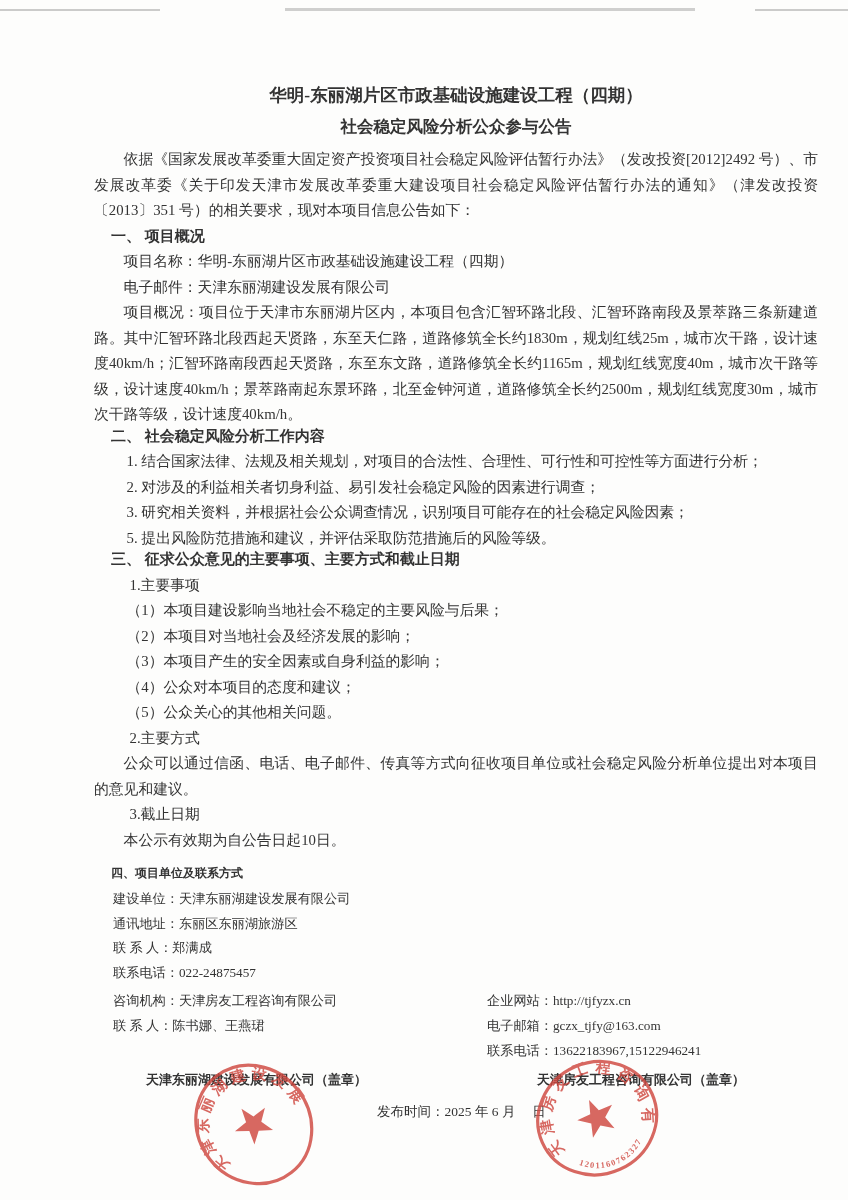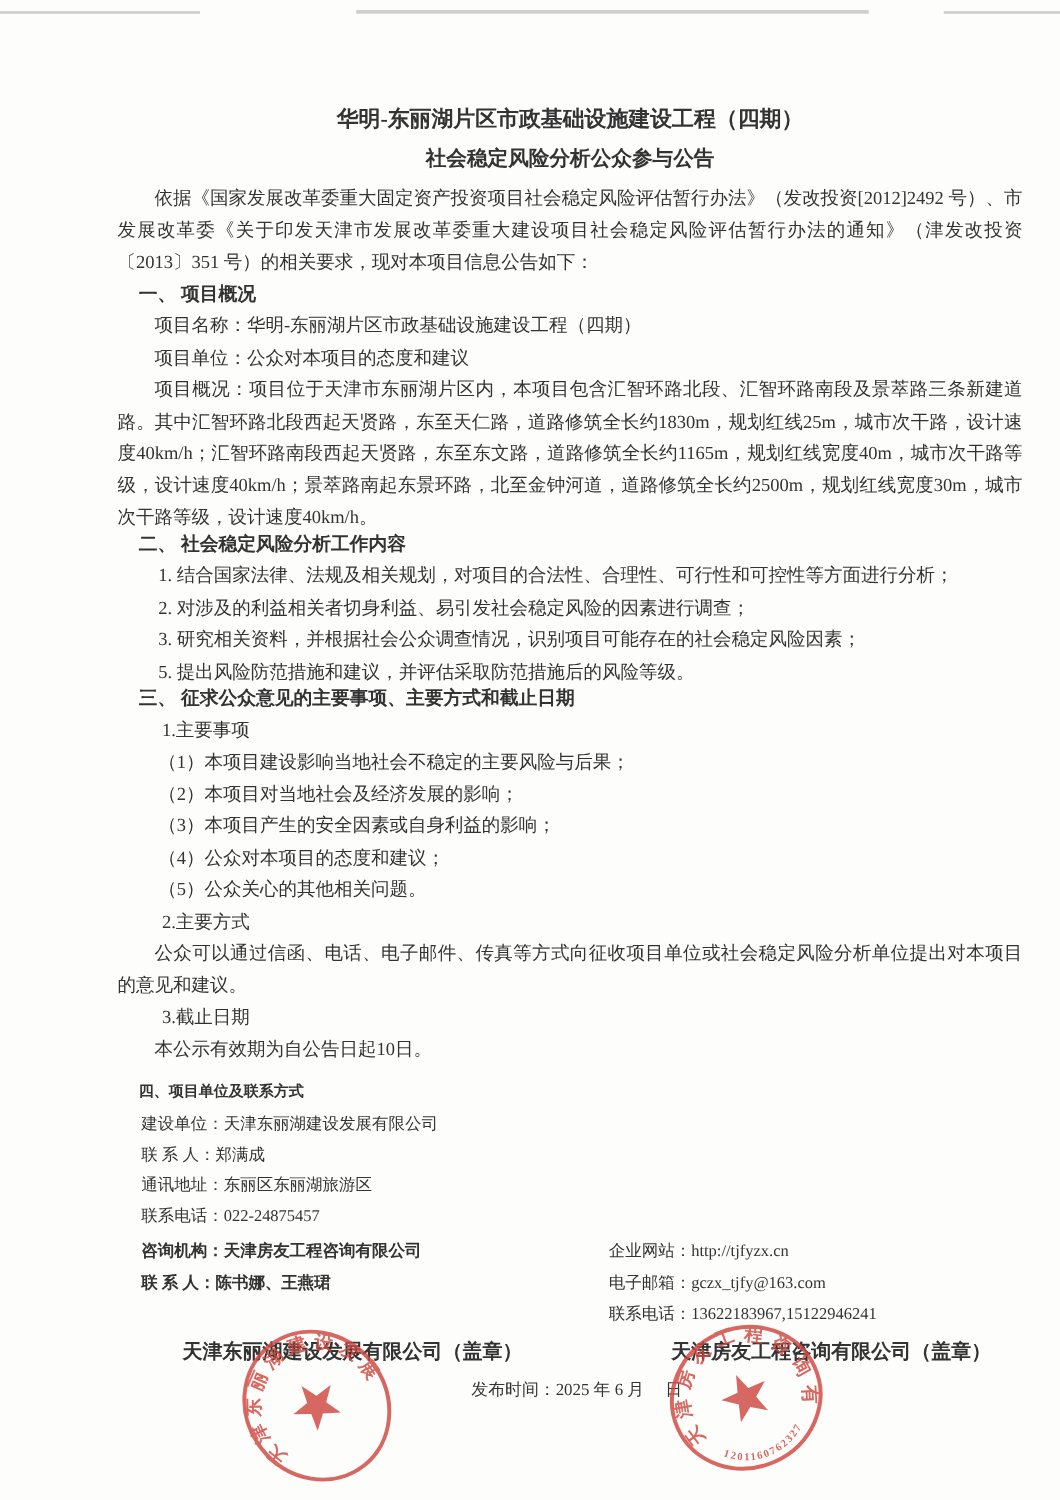--- a/index.html
+++ b/index.html
@@ -24,22 +24,22 @@
   .h-sec{font-weight:bold;font-size:15px;line-height:25.5px;margin:0;padding-left:17px;text-indent:0;}
   .tight{margin-top:-4px;}
   .item{text-indent:2.2em;}
   .sub-title{text-indent:2.4em;}
   .h-minor{font-weight:bold;font-size:12px;line-height:20px;margin:10px 0 0;padding-left:17px;}
   .contact{font-size:13.2px;line-height:24.6px;margin:0;padding-left:19px;}
   .cols{display:flex;margin-top:3px;}
   .col-left{width:393px;}
   .col-right{flex:1;}
   .contact2{font-size:13.2px;line-height:25px;margin:0;}
-  .col-left .contact2{padding-left:19px;font-weight:bold;}
-  .sig-row{position:relative;margin-top:8px;height:20px;font-weight:bold;font-size:16px;}
+  .col-left .contact2{padding-left:19px;}
+  .sig-row{position:relative;margin-top:8px;height:20px;font-weight:bold;font-size:13px;}
   .sig-left{position:absolute;left:52px;top:0;}
   .sig-right{position:absolute;left:443px;top:0;}
   .date-row{margin-top:11px;padding-left:283px;font-weight:normal;font-size:13.5px;line-height:20px;}
   .stamp{position:absolute;opacity:.82;z-index:3;pointer-events:none;}
   .stamp-left{left:193px;top:1058px;transform:rotate(-38deg);}
   .stamp-right{left:534px;top:1056px;transform:rotate(-24deg);}
   .stamp text{font-family:"Liberation Serif","DejaVu Serif",serif;font-weight:bold;}
 </style>
 </head>
 <body>
@@ -51,21 +51,21 @@
   <div class="scan-line scan-c"></div>
 
   <div class="content">
     <p class="t1">华明-东丽湖片区市政基础设施建设工程（四期）</p>
     <p class="t2">社会稳定风险分析公众参与公告</p>
 
     <p class="para ind" style="margin-top:9px;">依据《国家发展改革委重大固定资产投资项目社会稳定风险评估暂行办法》（发改投资[2012]2492 号）、市发展改革委《关于印发天津市发展改革委重大建设项目社会稳定风险评估暂行办法的通知》（津发改投资〔2013〕351 号）的相关要求，现对本项目信息公告如下：</p>
 
     <p class="para h-sec">一、 项目概况</p>
     <p class="para ind">项目名称：华明-东丽湖片区市政基础设施建设工程（四期）</p>
-    <p class="para ind">项目单位：公众对本项目的态度和建议</p>
+    <p class="para ind">电子邮件：天津东丽湖建设发展有限公司</p>
     <p class="para ind">项目概况：项目位于天津市东丽湖片区内，本项目包含汇智环路北段、汇智环路南段及景萃路三条新建道路。其中汇智环路北段西起天贤路，东至天仁路，道路修筑全长约1830m，规划红线25m，城市次干路，设计速度40km/h；汇智环路南段西起天贤路，东至东文路，道路修筑全长约1165m，规划红线宽度40m，城市次干路等级，设计速度40km/h；景萃路南起东景环路，北至金钟河道，道路修筑全长约2500m，规划红线宽度30m，城市次干路等级，设计速度40km/h。</p>
 
     <p class="para h-sec tight">二、 社会稳定风险分析工作内容</p>
     <p class="para item">1. 结合国家法律、法规及相关规划，对项目的合法性、合理性、可行性和可控性等方面进行分析；</p>
     <p class="para item">2. 对涉及的利益相关者切身利益、易引发社会稳定风险的因素进行调查；</p>
     <p class="para item">3. 研究相关资料，并根据社会公众调查情况，识别项目可能存在的社会稳定风险因素；</p>
     <p class="para item">5. 提出风险防范措施和建议，并评估采取防范措施后的风险等级。</p>
 
     <p class="para h-sec tight">三、 征求公众意见的主要事项、主要方式和截止日期</p>
     <p class="para sub-title">1.主要事项</p>
@@ -75,22 +75,22 @@
     <p class="para item">（4）公众对本项目的态度和建议；</p>
     <p class="para item">（5）公众关心的其他相关问题。</p>
     <p class="para sub-title">2.主要方式</p>
     <p class="para ind">公众可以通过信函、电话、电子邮件、传真等方式向征收项目单位或社会稳定风险分析单位提出对本项目的意见和建议。</p>
     <p class="para sub-title">3.截止日期</p>
     <p class="para ind">本公示有效期为自公告日起10日。</p>
 
     <p class="h-minor">四、项目单位及联系方式</p>
     <div style="margin-top:4px;">
       <p class="contact">建设单位：天津东丽湖建设发展有限公司</p>
+      <p class="contact">通讯地址：东丽区东丽湖旅游区</p>
       <p class="contact">联 系 人：郑满成</p>
-      <p class="contact">通讯地址：东丽区东丽湖旅游区</p>
       <p class="contact">联系电话：022-24875457</p>
     </div>
 
     <div class="cols">
       <div class="col-left">
         <p class="contact2">咨询机构：天津房友工程咨询有限公司</p>
         <p class="contact2">联 系 人：陈书娜、王燕珺</p>
       </div>
       <div class="col-right">
         <p class="contact2">企业网站：http://tjfyzx.cn</p>

